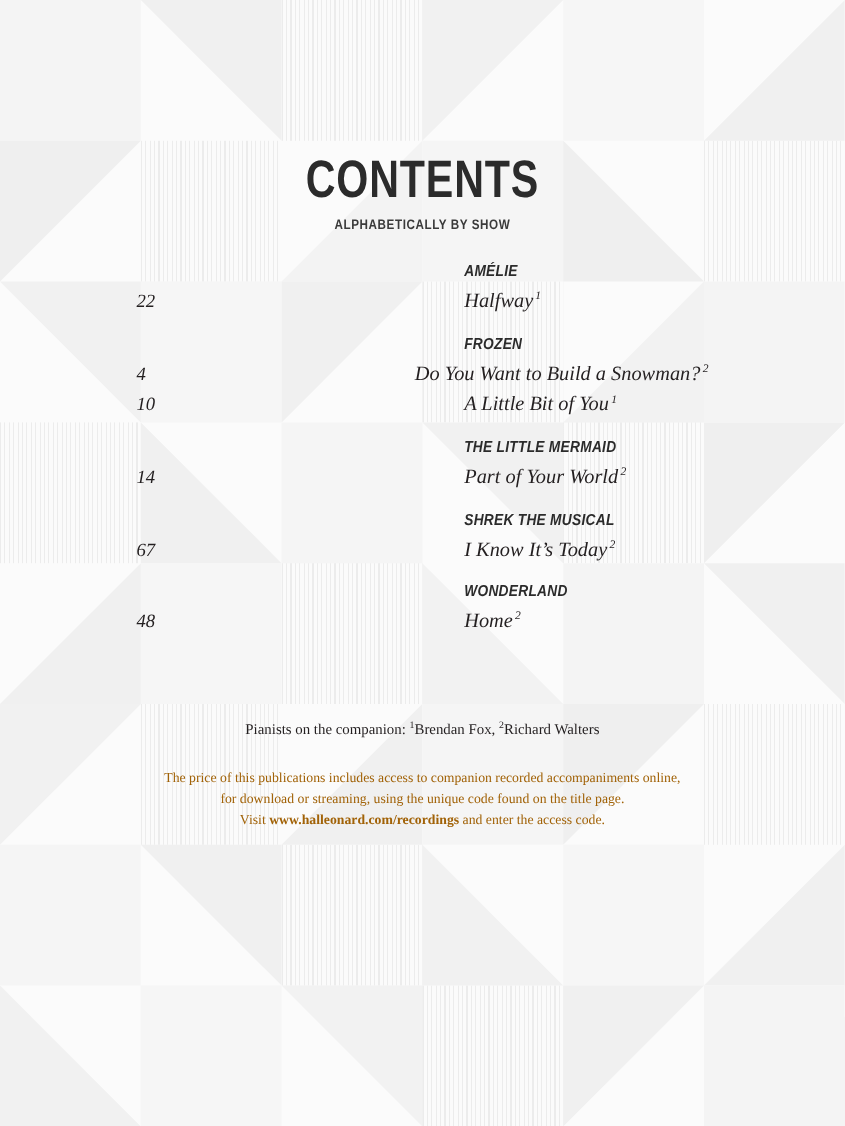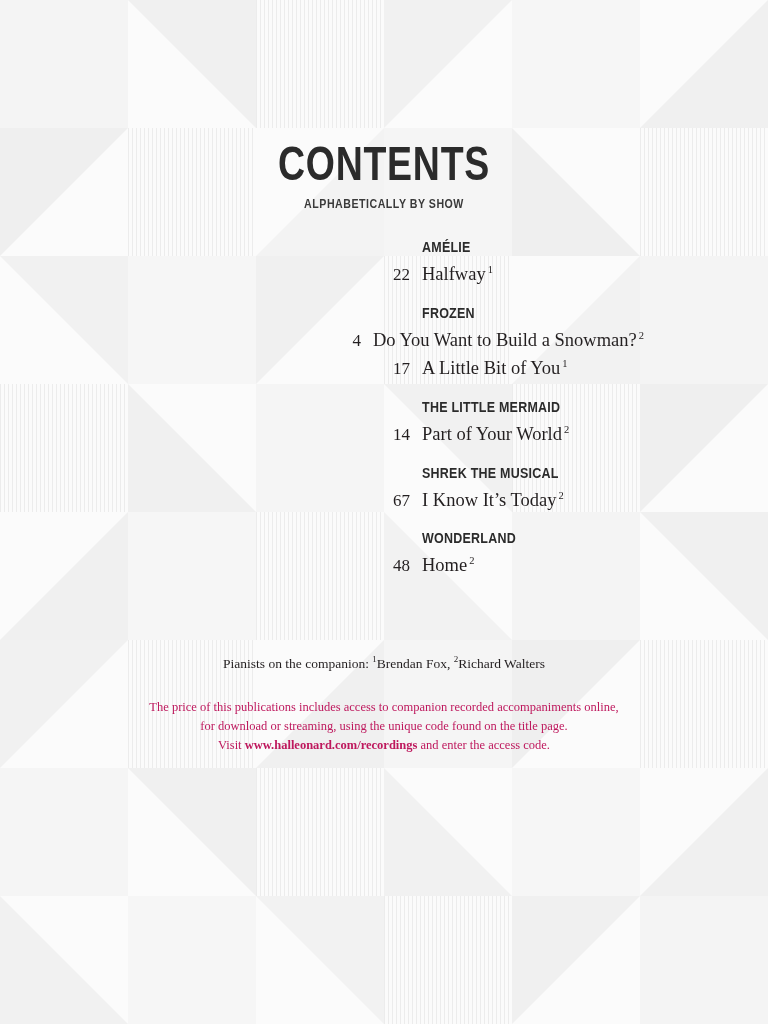--- a/index.html
+++ b/index.html
@@ -79,21 +79,21 @@
     transform: scaleX(0.85);
     transform-origin: center;
     margin-top: 9px;
   }
 
   .toc {
     margin: 28px auto 0 auto;
     width: 520px;
   }
 
-  .show-block { margin-bottom: 16px; }
+  .show-block { margin-bottom: 16px; font-style: italic; }
 
   .show-title {
     font-family: "Liberation Sans", sans-serif;
     font-weight: bold;
     font-size: 14.5px;
     letter-spacing: 0.3px;
     color: #2b2b2b;
     transform: scaleX(0.86);
     transform-origin: left center;
     margin-left: 298px;
@@ -101,21 +101,20 @@
     white-space: nowrap;
   }
 
   .song-row {
     display: flex;
     align-items: baseline;
     line-height: 1.55;
   }
   .song-page {
     width: 286px;
-    text-align: right;
     padding-right: 12px;
     font-family: "Liberation Serif", serif;
     font-size: 17px;
     color: #231f20;
   }
   .song-title {
     font-family: "Liberation Serif", serif;
     font-size: 18.5px;
     color: #231f20;
     white-space: nowrap;
@@ -134,21 +133,21 @@
     color: #231f20;
   }
   .pianists sup { font-size: 9px; }
 
   .footer {
     text-align: center;
     margin-top: 26px;
     font-family: "Liberation Serif", serif;
     font-size: 12.5px;
     line-height: 1.55;
-    color: #be185d;
+    color: #a16207;
   }
   .footer .url { font-weight: bold; }
 </style>
 </head>
 <body>
 
 <div class="page">
 
   <div class="bg-layer">
     <div class="solidbox" style="left:0px;   top:0px;   width:128px; height:128px; background:#f4f4f4;"></div>
@@ -225,21 +224,21 @@
         </div>
       </div>
 
       <div class="show-block">
         <div class="show-title">FROZEN</div>
         <div class="song-row">
           <span class="song-page">4</span>
           <span class="song-title"><span>Do You Want to Build a Snowman?</span><sup>2</sup></span>
         </div>
         <div class="song-row">
-          <span class="song-page">17</span>
+          <span class="song-page">10</span>
           <span class="song-title"><span>A Little Bit of You</span><sup>1</sup></span>
         </div>
       </div>
 
       <div class="show-block">
         <div class="show-title">THE LITTLE MERMAID</div>
         <div class="song-row">
           <span class="song-page">14</span>
           <span class="song-title"><span>Part of Your World</span><sup>2</sup></span>
         </div>

